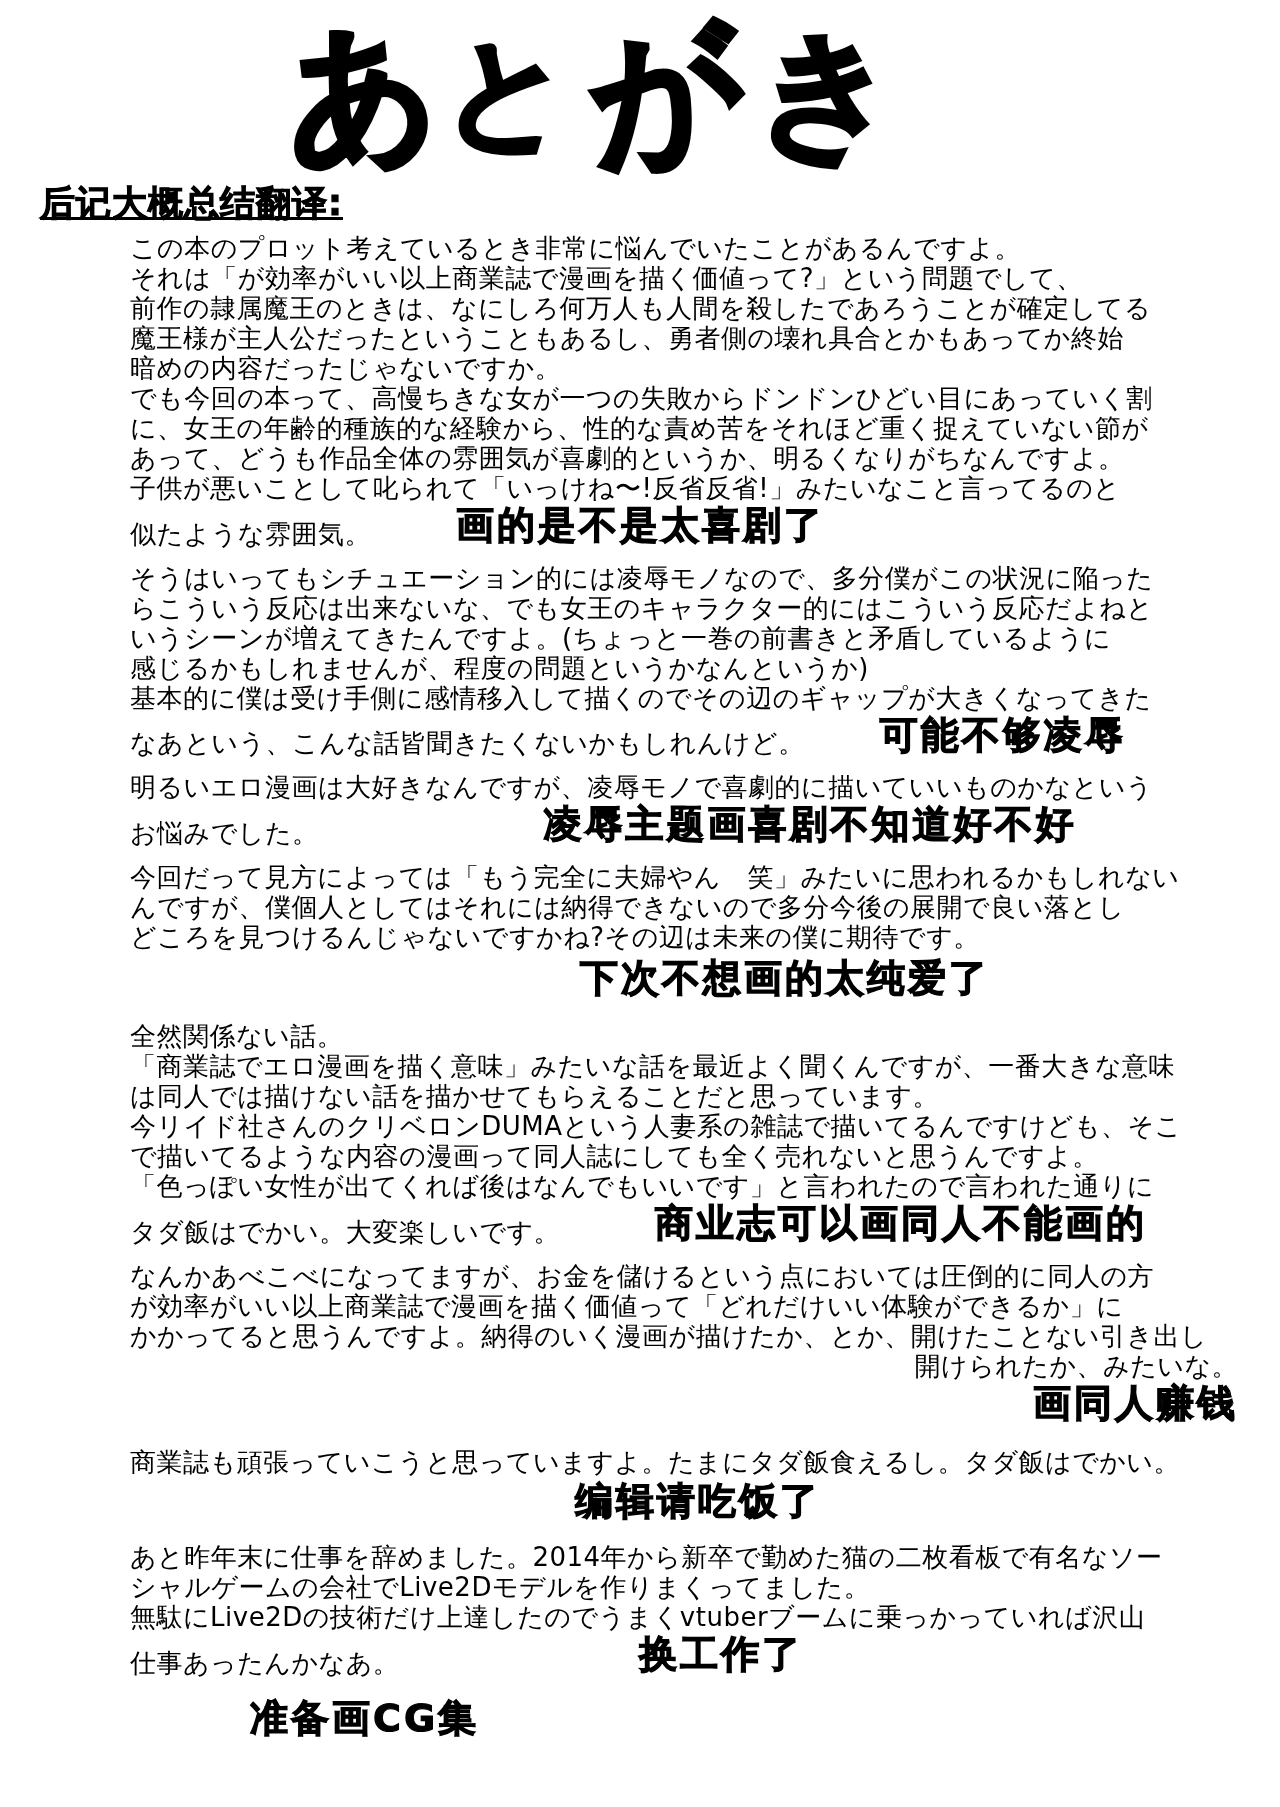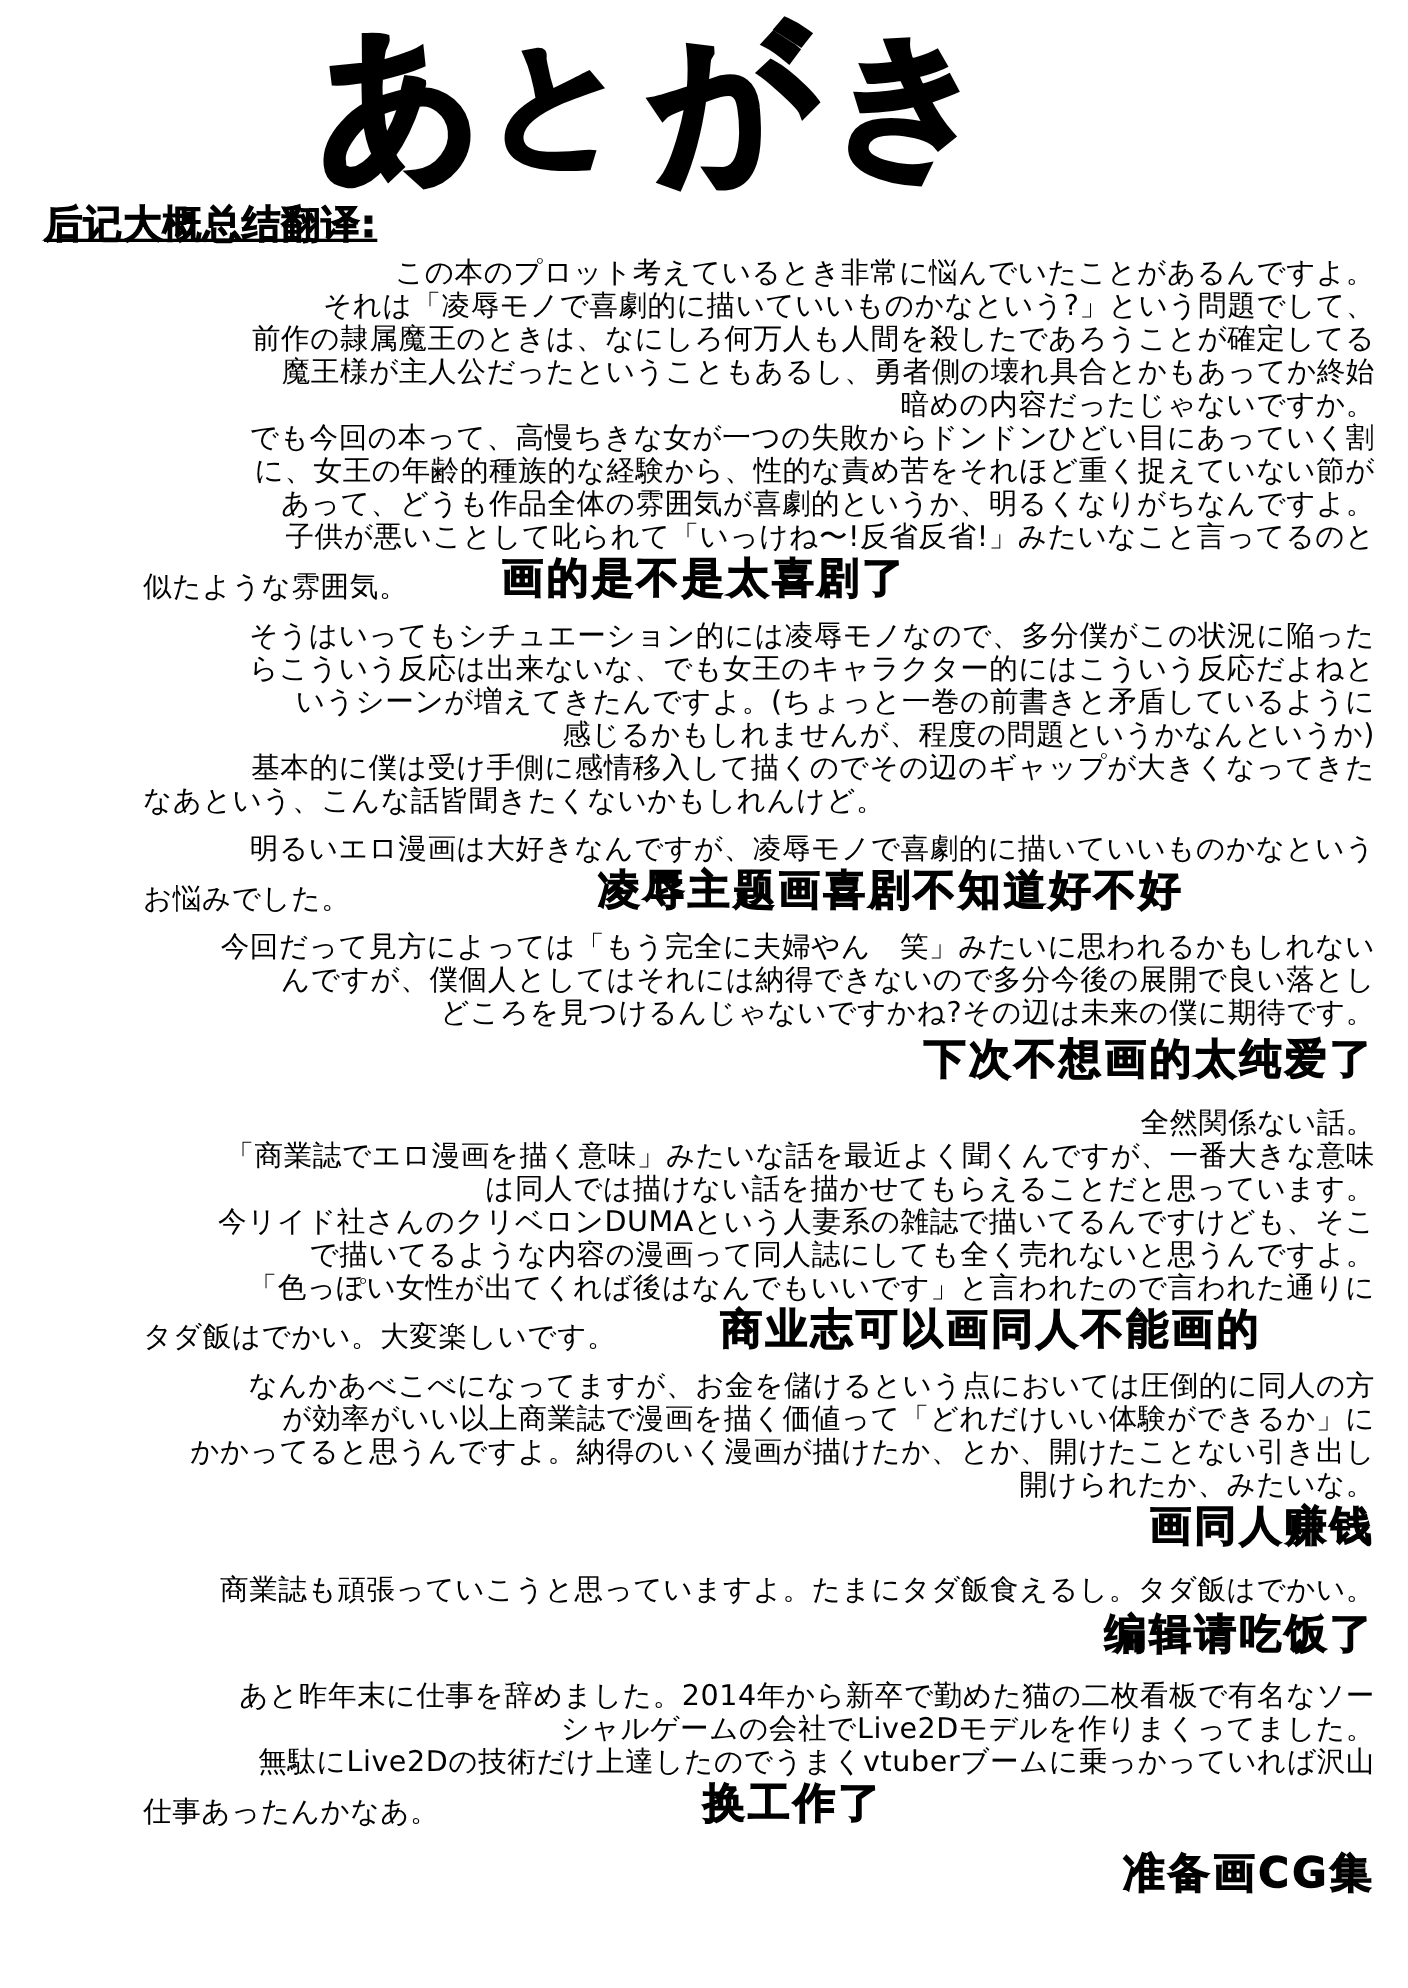--- a/index.html
+++ b/index.html
@@ -35,25 +35,24 @@
     margin: -8px 0 6px 40px;
     font-size: 35px;
     font-weight: 900;
     letter-spacing: 1px;
     text-decoration: underline;
     -webkit-text-stroke: 1px #000;
   }
 
   .content {
     padding-left: 130px;
-    padding-right: 30px;
+    padding-right: 42px;
     font-size: 26px;
     line-height: 30px;
     letter-spacing: 0.5px;
-    text-align: right;
   }
   .line { white-space: nowrap; }
 
   .para { margin: 0 0 14px 0; }
   .para.tight { margin-bottom: 0; }
   .para.mb2 { margin-bottom: 2px; }
   .para.mb4 { margin-bottom: 4px; }
 
   .cn {
     font-size: 38px;
@@ -91,21 +90,21 @@
   <div class="title">
     <span class="tc tc0">あ</span><span class="tc tc1">と</span><span class="tc tc2">が</span><span class="tc tc3">き</span>
   </div>
 
   <div class="subtitle">后记大概总结翻译:</div>
 
   <div class="content">
 
     <div class="para tight">
       <div class="line">この本のプロット考えているとき非常に悩んでいたことがあるんですよ。</div>
-      <div class="line">それは「凌辱モノで喜劇的に描いていいものかなという?」という問題でして、</div>
+      <div class="line">それは「が効率がいい以上商業誌で漫画を描く価値って?」という問題でして、</div>
       <div class="line">前作の隷属魔王のときは、なにしろ何万人も人間を殺したであろうことが確定してる</div>
       <div class="line">魔王様が主人公だったということもあるし、勇者側の壊れ具合とかもあってか終始</div>
       <div class="line">暗めの内容だったじゃないですか。</div>
       <div class="line">でも今回の本って、高慢ちきな女が一つの失敗からドンドンひどい目にあっていく割</div>
       <div class="line">に、女王の年齢的種族的な経験から、性的な責め苦をそれほど重く捉えていない節が</div>
       <div class="line">あって、どうも作品全体の雰囲気が喜劇的というか、明るくなりがちなんですよ。</div>
       <div class="line">子供が悪いことして叱られて「いっけね〜!反省反省!」みたいなこと言ってるのと</div>
     </div>
 
     <div class="hline hl-1">
@@ -116,20 +115,21 @@
     <div class="para tight">
       <div class="line">そうはいってもシチュエーション的には凌辱モノなので、多分僕がこの状況に陥った</div>
       <div class="line">らこういう反応は出来ないな、でも女王のキャラクター的にはこういう反応だよねと</div>
       <div class="line">いうシーンが増えてきたんですよ。(ちょっと一巻の前書きと矛盾しているように</div>
       <div class="line">感じるかもしれませんが、程度の問題というかなんというか)</div>
       <div class="line">基本的に僕は受け手側に感情移入して描くのでその辺のギャップが大きくなってきた</div>
     </div>
 
     <div class="hline hl-3">
       <span class="line">なあという、こんな話皆聞きたくないかもしれんけど。</span>
+      <span class="cn">可能不够凌辱</span>
     </div>
 
     <div class="para tight">
       <div class="line">明るいエロ漫画は大好きなんですが、凌辱モノで喜劇的に描いていいものかなという</div>
     </div>
 
     <div class="hline hl-5">
       <span class="line">お悩みでした。</span>
       <span class="cn">凌辱主题画喜剧不知道好不好</span>
     </div>

